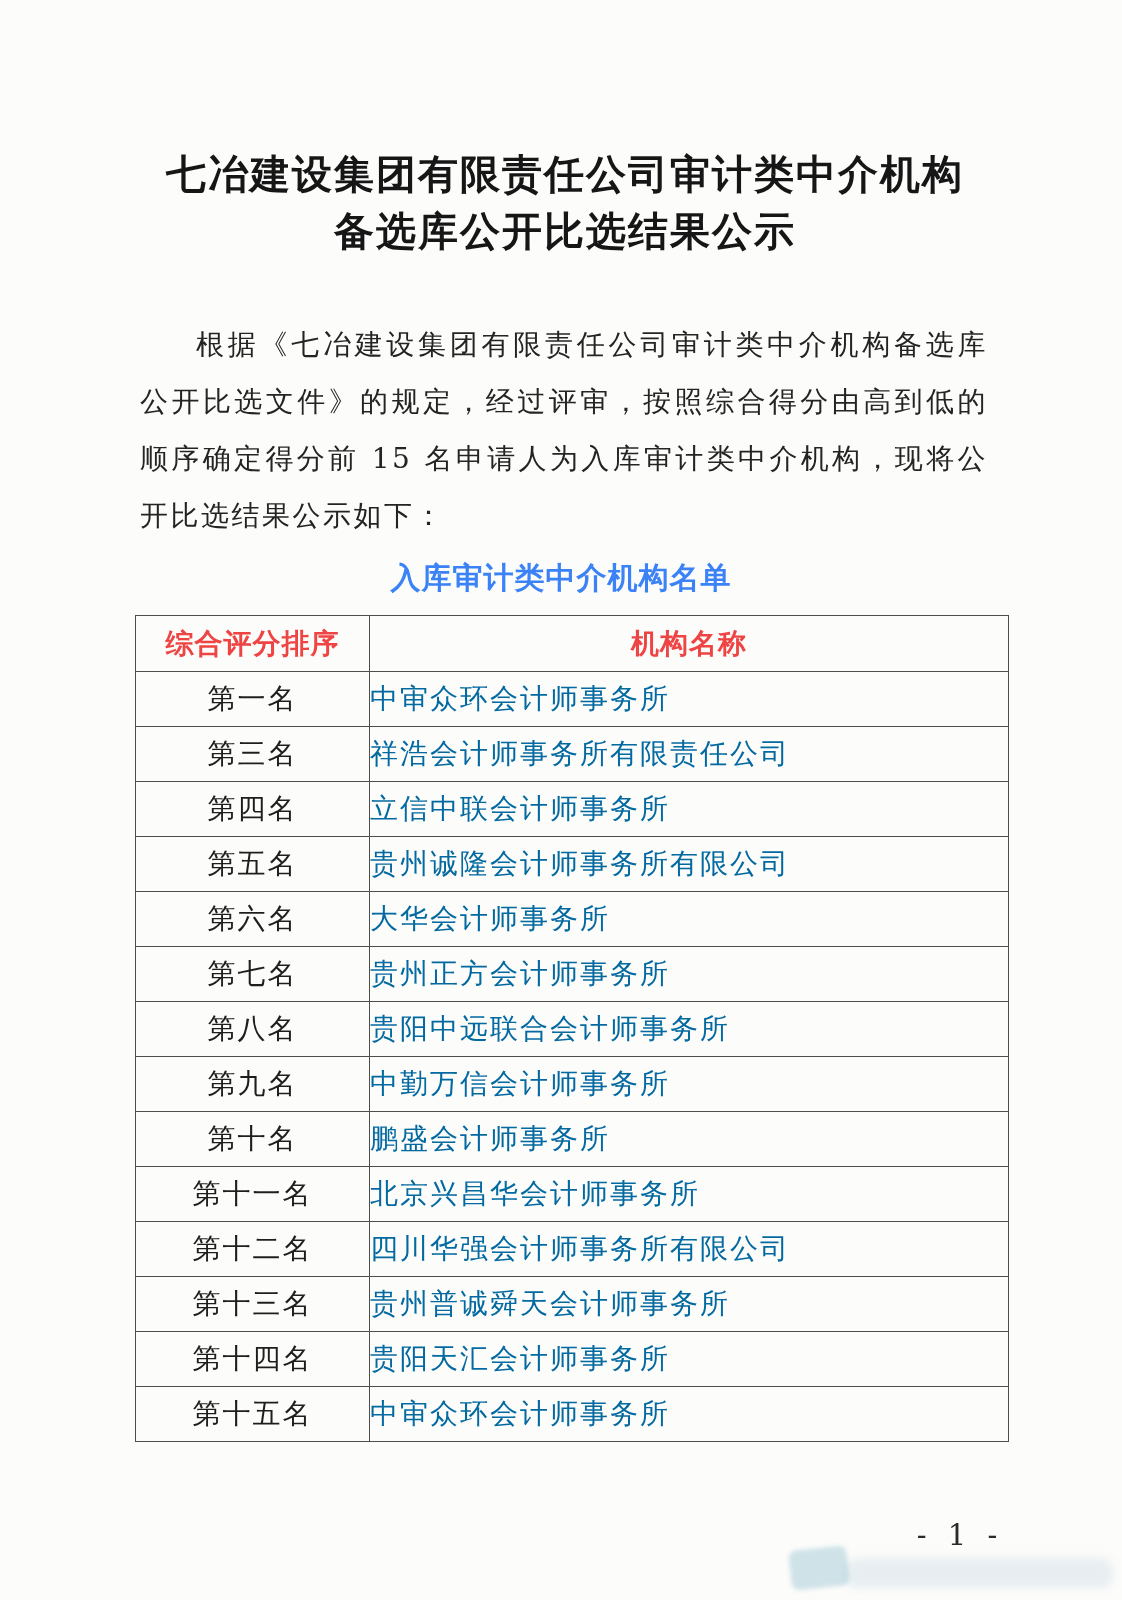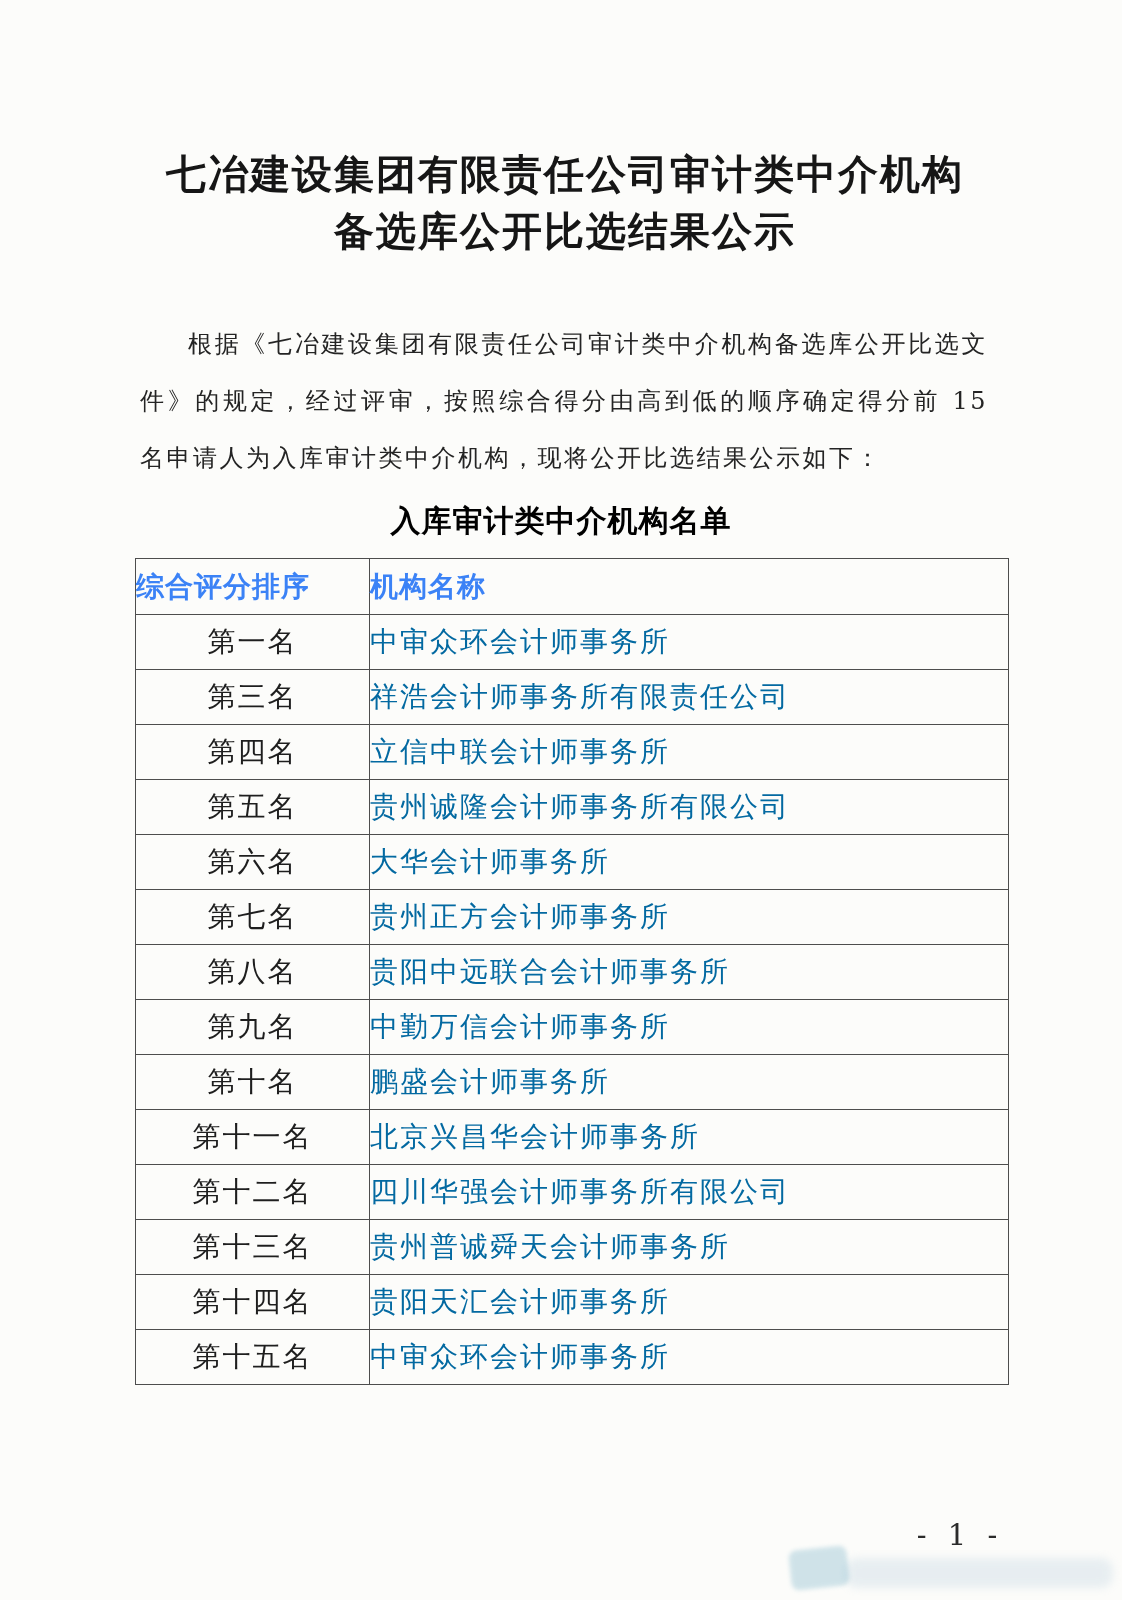--- a/index.html
+++ b/index.html
@@ -28,36 +28,36 @@
     line-height: 57px;
     letter-spacing: 2px;
     color: #161616;
     padding-left: 8px;
   }
   .doc-title .t-line { display: block; }
   
   .body-par {
     width: 848px;
     margin: 56px 12px 0 140px;
-    font-size: 24px;
+    font-size: 28px;
     line-height: 57px;
     letter-spacing: 2.5px;
     text-align: justify;
     text-indent: 2em;
     color: #242424;
   }
   
   .tbl-caption {
     margin-top: 14px;
     text-align: center;
     font-family: "Liberation Sans", sans-serif;
     font-weight: 700;
     font-size: 30px;
     letter-spacing: 1px;
-    color: #000000;
+    color: #3b82f6;
   }
   
   table.agency-table {
     border-collapse: collapse;
     table-layout: fixed;
     width: 874px;
     margin: 16px 0 0 135px;
     font-size: 28px;
     color: #222;
   }
@@ -66,23 +66,23 @@
   table.agency-table td {
     border: 1.6px solid #4d4d4d;
     padding: 0;
     vertical-align: middle;
   }
   table.agency-table th {
     height: 55px;
     font-family: Liberation Sans, sans-serif;
     font-weight: 700;
     font-size: 28px;
-    text-align: left;
+    text-align: center;
     letter-spacing: 1px;
-    color: #3b82f6;
+    color: #ef4444;
   }
   table.agency-table td { height: 54px; }
   td.rank-cell {
     text-align: center;
     letter-spacing: 2px;
     color: #1e1e1e;
   }
   td.name-cell {
     text-align: left;
     padding-left: 26px;

